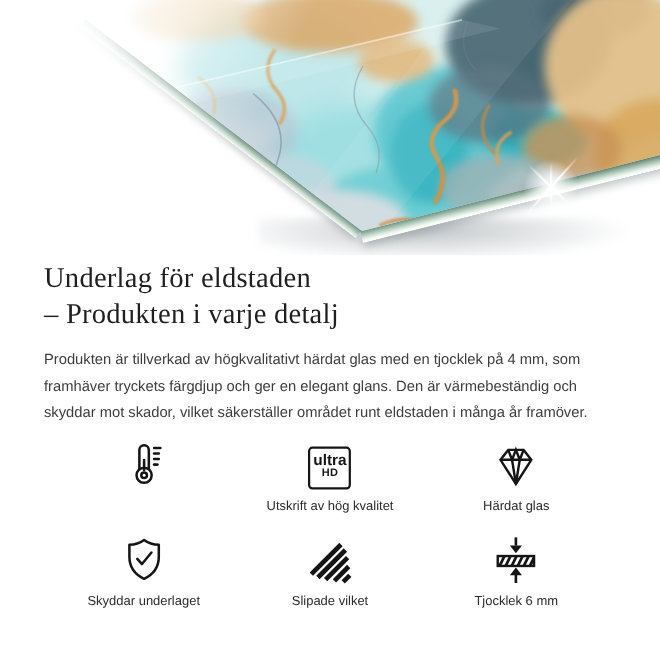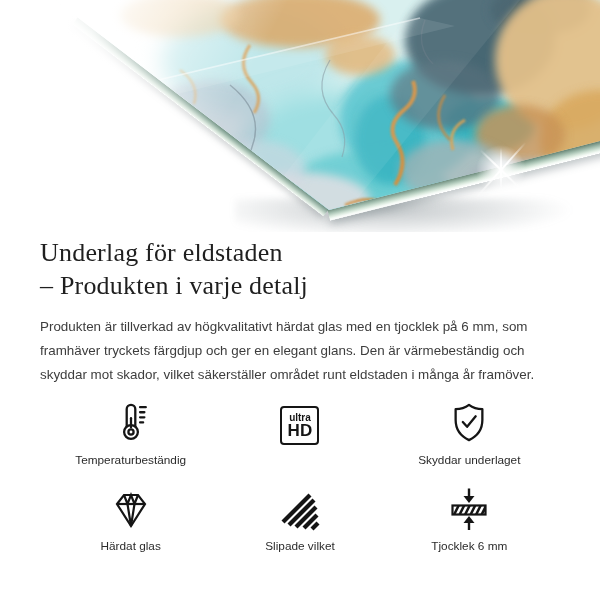--- a/index.html
+++ b/index.html
@@ -71,22 +71,22 @@
     display:grid; grid-template-columns:repeat(3,1fr); row-gap:18px;
     text-align:center;
   }
   .feature { display:flex; flex-direction:column; align-items:center; }
   .icon-wrap { height:46px; display:flex; align-items:flex-end; justify-content:center; }
   .feature .label { margin-top:8px; font-size:11.8px; line-height:14px; color:#2b2b2b; }
   .uhd-box {
     box-sizing:border-box; width:39px; height:39px; border:2.6px solid #151515; border-radius:4px;
     display:flex; flex-direction:column; align-items:center; justify-content:center;
   }
-  .uhd-top { font-size:10px; font-weight:700; color:#151515; line-height:10px; }
-  .uhd-bottom { font-size:17px; font-weight:700; color:#151515; line-height:15px; letter-spacing:.2px; }
+  .uhd-top { font-size:14px; font-weight:700; color:#151515; line-height:10px; }
+  .uhd-bottom { font-size:10px; font-weight:700; color:#151515; line-height:15px; letter-spacing:.2px; }
 </style>
 </head>
 <body>
 
 <div class="page">
 
   <div class="hero">
     <div class="panel-shadow"></div>
     <div class="edge edge-left"></div>
     <div class="edge edge-right"></div>
@@ -147,75 +147,75 @@
         <i class="glow"></i>
         <i class="ray-v"></i>
       </div>
   </div>
 
   <div class="content">
     <h1>
       <span>Underlag för eldstaden</span>
       <span>– Produkten i varje detalj</span>
     </h1>
-    <p class="desc">Produkten är tillverkad av högkvalitativt härdat glas med en tjocklek på 6 mm, som framhäver tryckets färgdjup och ger en elegant glans. Den är värmebeständig och skyddar mot skador, vilket säkerställer området runt eldstaden i många år framöver.</p>
+    <p class="desc">Produkten är tillverkad av högkvalitativt härdat glas med en tjocklek på 4 mm, som framhäver tryckets färgdjup och ger en elegant glans. Den är värmebeständig och skyddar mot skador, vilket säkerställer området runt eldstaden i många år framöver.</p>
 
     <div class="features">
 
       <div class="feature">
         <div class="icon-wrap">
           <svg width="42" height="46" viewBox="0 0 44 46">
             <g fill="none" stroke="#151515" stroke-width="2.4" stroke-linecap="round">
               <path d="M17.5 27.5 V9.5 a4.5 4.5 0 0 1 9 0 V27.5"></path>
               <circle cx="22" cy="33.5" r="7.2"></circle>
               <circle cx="22" cy="33.5" r="2.7"></circle>
               <path d="M22 28.5 V19"></path>
               <path d="M31.5 7.5 h6"></path>
               <path d="M31.5 12.8 h4.5"></path>
               <path d="M31.5 18.1 h4.5"></path>
               <path d="M31.5 23.4 h3.2"></path>
             </g>
           </svg>
         </div>
-        <div class="label">Temperaturbeständig</div>
       </div>
 
       <div class="feature">
         <div class="icon-wrap">
           <div class="uhd-box">
             <span class="uhd-top">ultra</span>
             <span class="uhd-bottom">HD</span>
           </div>
         </div>
-      </div>
-
-      <div class="feature">
-        <div class="icon-wrap">
-          <svg width="42" height="45" viewBox="0 0 44 46">
-            <g fill="none" stroke="#151515" stroke-width="2.4" stroke-linejoin="round" stroke-linecap="round">
-              <path d="M22 4.5 C18 7.5 12.5 9 8 9 v11.5 c0 10 5.5 17 14 21 c8.5 -4 14 -11 14 -21 V9 c-4.5 0 -10 -1.5 -14 -4.5 Z"></path>
-              <path d="M15.5 22.5 l4.5 5 l9 -11"></path>
-            </g>
-          </svg>
-        </div>
-        <div class="label">Skyddar underlaget</div>
+        <div class="label">Utskrift av hög kvalitet</div>
       </div>
 
       <div class="feature">
         <div class="icon-wrap">
           <svg width="46" height="42" viewBox="0 0 46 42">
             <g fill="none" stroke="#151515" stroke-width="2.2" stroke-linejoin="miter">
               <path d="M9 15 L16 6 H30 L37 15 L23 37 Z"></path>
               <path d="M9 15 H37"></path>
               <path d="M16 6 L19.5 15 L23 6 L26.5 15 L30 6"></path>
               <path d="M19.5 15 L23 37 L26.5 15"></path>
             </g>
           </svg>
         </div>
         <div class="label">Härdat glas</div>
+      </div>
+
+      <div class="feature">
+        <div class="icon-wrap">
+          <svg width="42" height="45" viewBox="0 0 44 46">
+            <g fill="none" stroke="#151515" stroke-width="2.4" stroke-linejoin="round" stroke-linecap="round">
+              <path d="M22 4.5 C18 7.5 12.5 9 8 9 v11.5 c0 10 5.5 17 14 21 c8.5 -4 14 -11 14 -21 V9 c-4.5 0 -10 -1.5 -14 -4.5 Z"></path>
+              <path d="M15.5 22.5 l4.5 5 l9 -11"></path>
+            </g>
+          </svg>
+        </div>
+        <div class="label">Skyddar underlaget</div>
       </div>
 
       <div class="feature">
         <div class="icon-wrap">
           <svg width="42" height="42" viewBox="0 0 42 42">
             <g stroke="#151515" stroke-width="4.2" stroke-linecap="butt">
               <path d="M4 33 L31 6"></path>
               <path d="M10 36 L35 11"></path>
               <path d="M17 38 L37 18"></path>
               <path d="M25 39 L38 26"></path>

